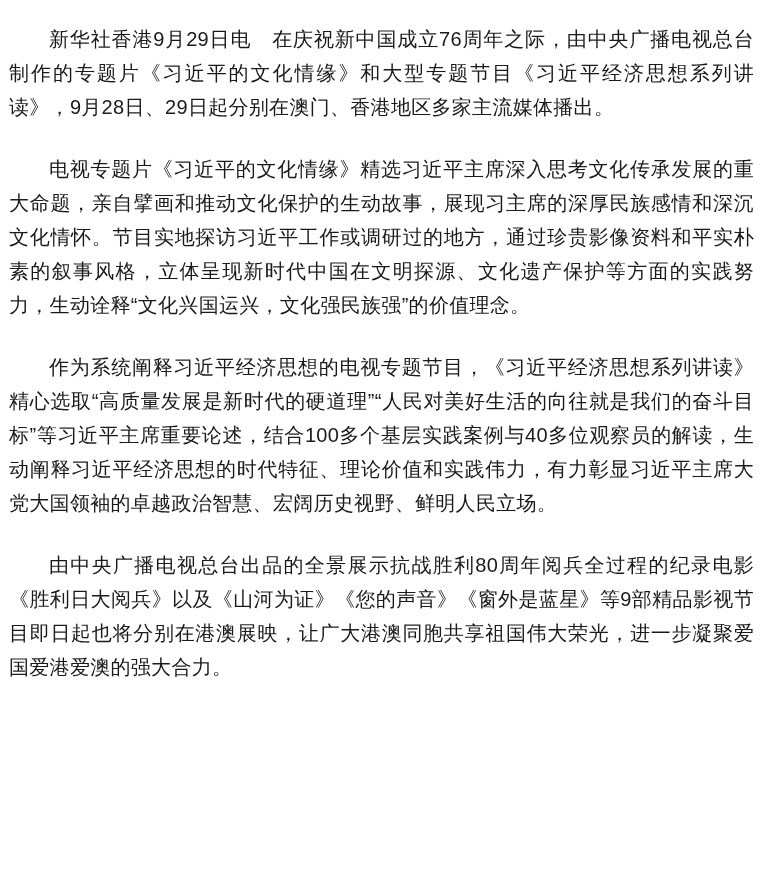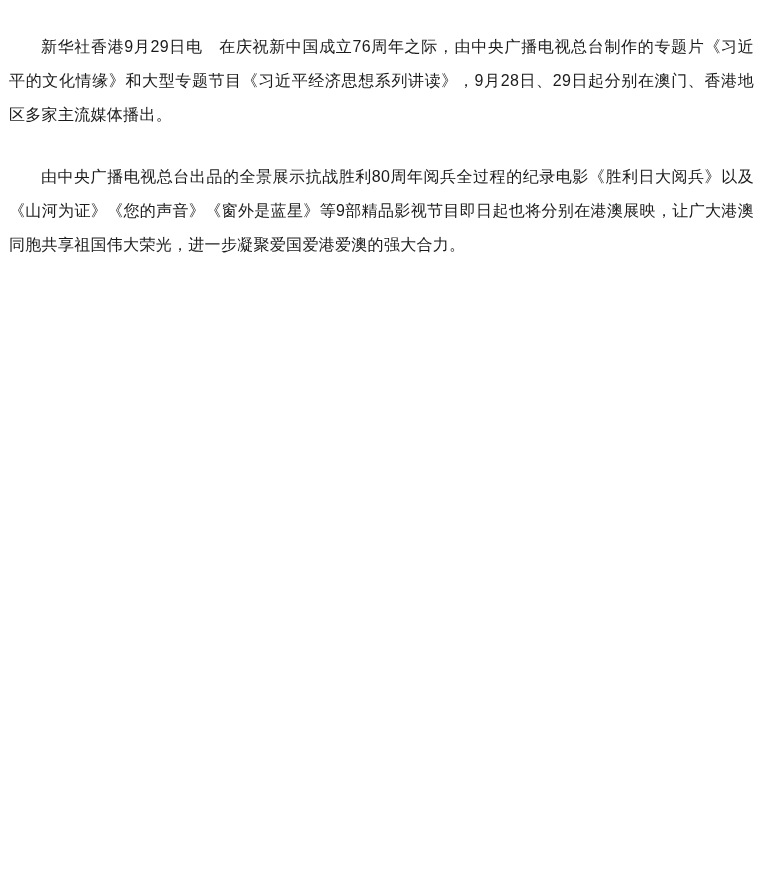--- a/index.html
+++ b/index.html
@@ -12,33 +12,35 @@
     height: 890px;
     overflow: hidden;
     font-family: "Liberation Sans", "DejaVu Sans", sans-serif;
   }
   .article {
     box-sizing: border-box;
     width: 763px;
     padding: 18px 9px 0 9px;
   }
   .article p {
-    margin: 12px 0 28px 0;
-    font-size: 16px;
+    margin: 4px 0 28px 0;
+    font-size: 20px;
     line-height: 34px;
     color: #1a1a1a;
     text-align: justify;
     text-justify: inter-ideograph;
     text-indent: 2em;
     letter-spacing: 0.3px;
     word-break: break-all;
   }
   .article p:last-child {
     margin-bottom: 0;
   }
 </style>
 </head>
 <body>
 
 <div class="article">
   <p>新华社香港9月29日电　在庆祝新中国成立76周年之际，由中央广播电视总台制作的专题片《习近平的文化情缘》和大型专题节目《习近平经济思想系列讲读》，9月28日、29日起分别在澳门、香港地区多家主流媒体播出。</p>
+  <p>电视专题片《习近平的文化情缘》精选习近平主席深入思考文化传承发展的重大命题，亲自擘画和推动文化保护的生动故事，展现习主席的深厚民族感情和深沉文化情怀。节目实地探访习近平工作或调研过的地方，通过珍贵影像资料和平实朴素的叙事风格，立体呈现新时代中国在文明探源、文化遗产保护等方面的实践努力，生动诠释“文化兴国运兴，文化强民族强”的价值理念。</p>
+  <p>作为系统阐释习近平经济思想的电视专题节目，《习近平经济思想系列讲读》精心选取“高质量发展是新时代的硬道理”“人民对美好生活的向往就是我们的奋斗目标”等习近平主席重要论述，结合100多个基层实践案例与40多位观察员的解读，生动阐释习近平经济思想的时代特征、理论价值和实践伟力，有力彰显习近平主席大党大国领袖的卓越政治智慧、宏阔历史视野、鲜明人民立场。</p>
   <p>由中央广播电视总台出品的全景展示抗战胜利80周年阅兵全过程的纪录电影《胜利日大阅兵》以及《山河为证》《您的声音》《窗外是蓝星》等9部精品影视节目即日起也将分别在港澳展映，让广大港澳同胞共享祖国伟大荣光，进一步凝聚爱国爱港爱澳的强大合力。</p>
 </div>
 
 </body></html>

